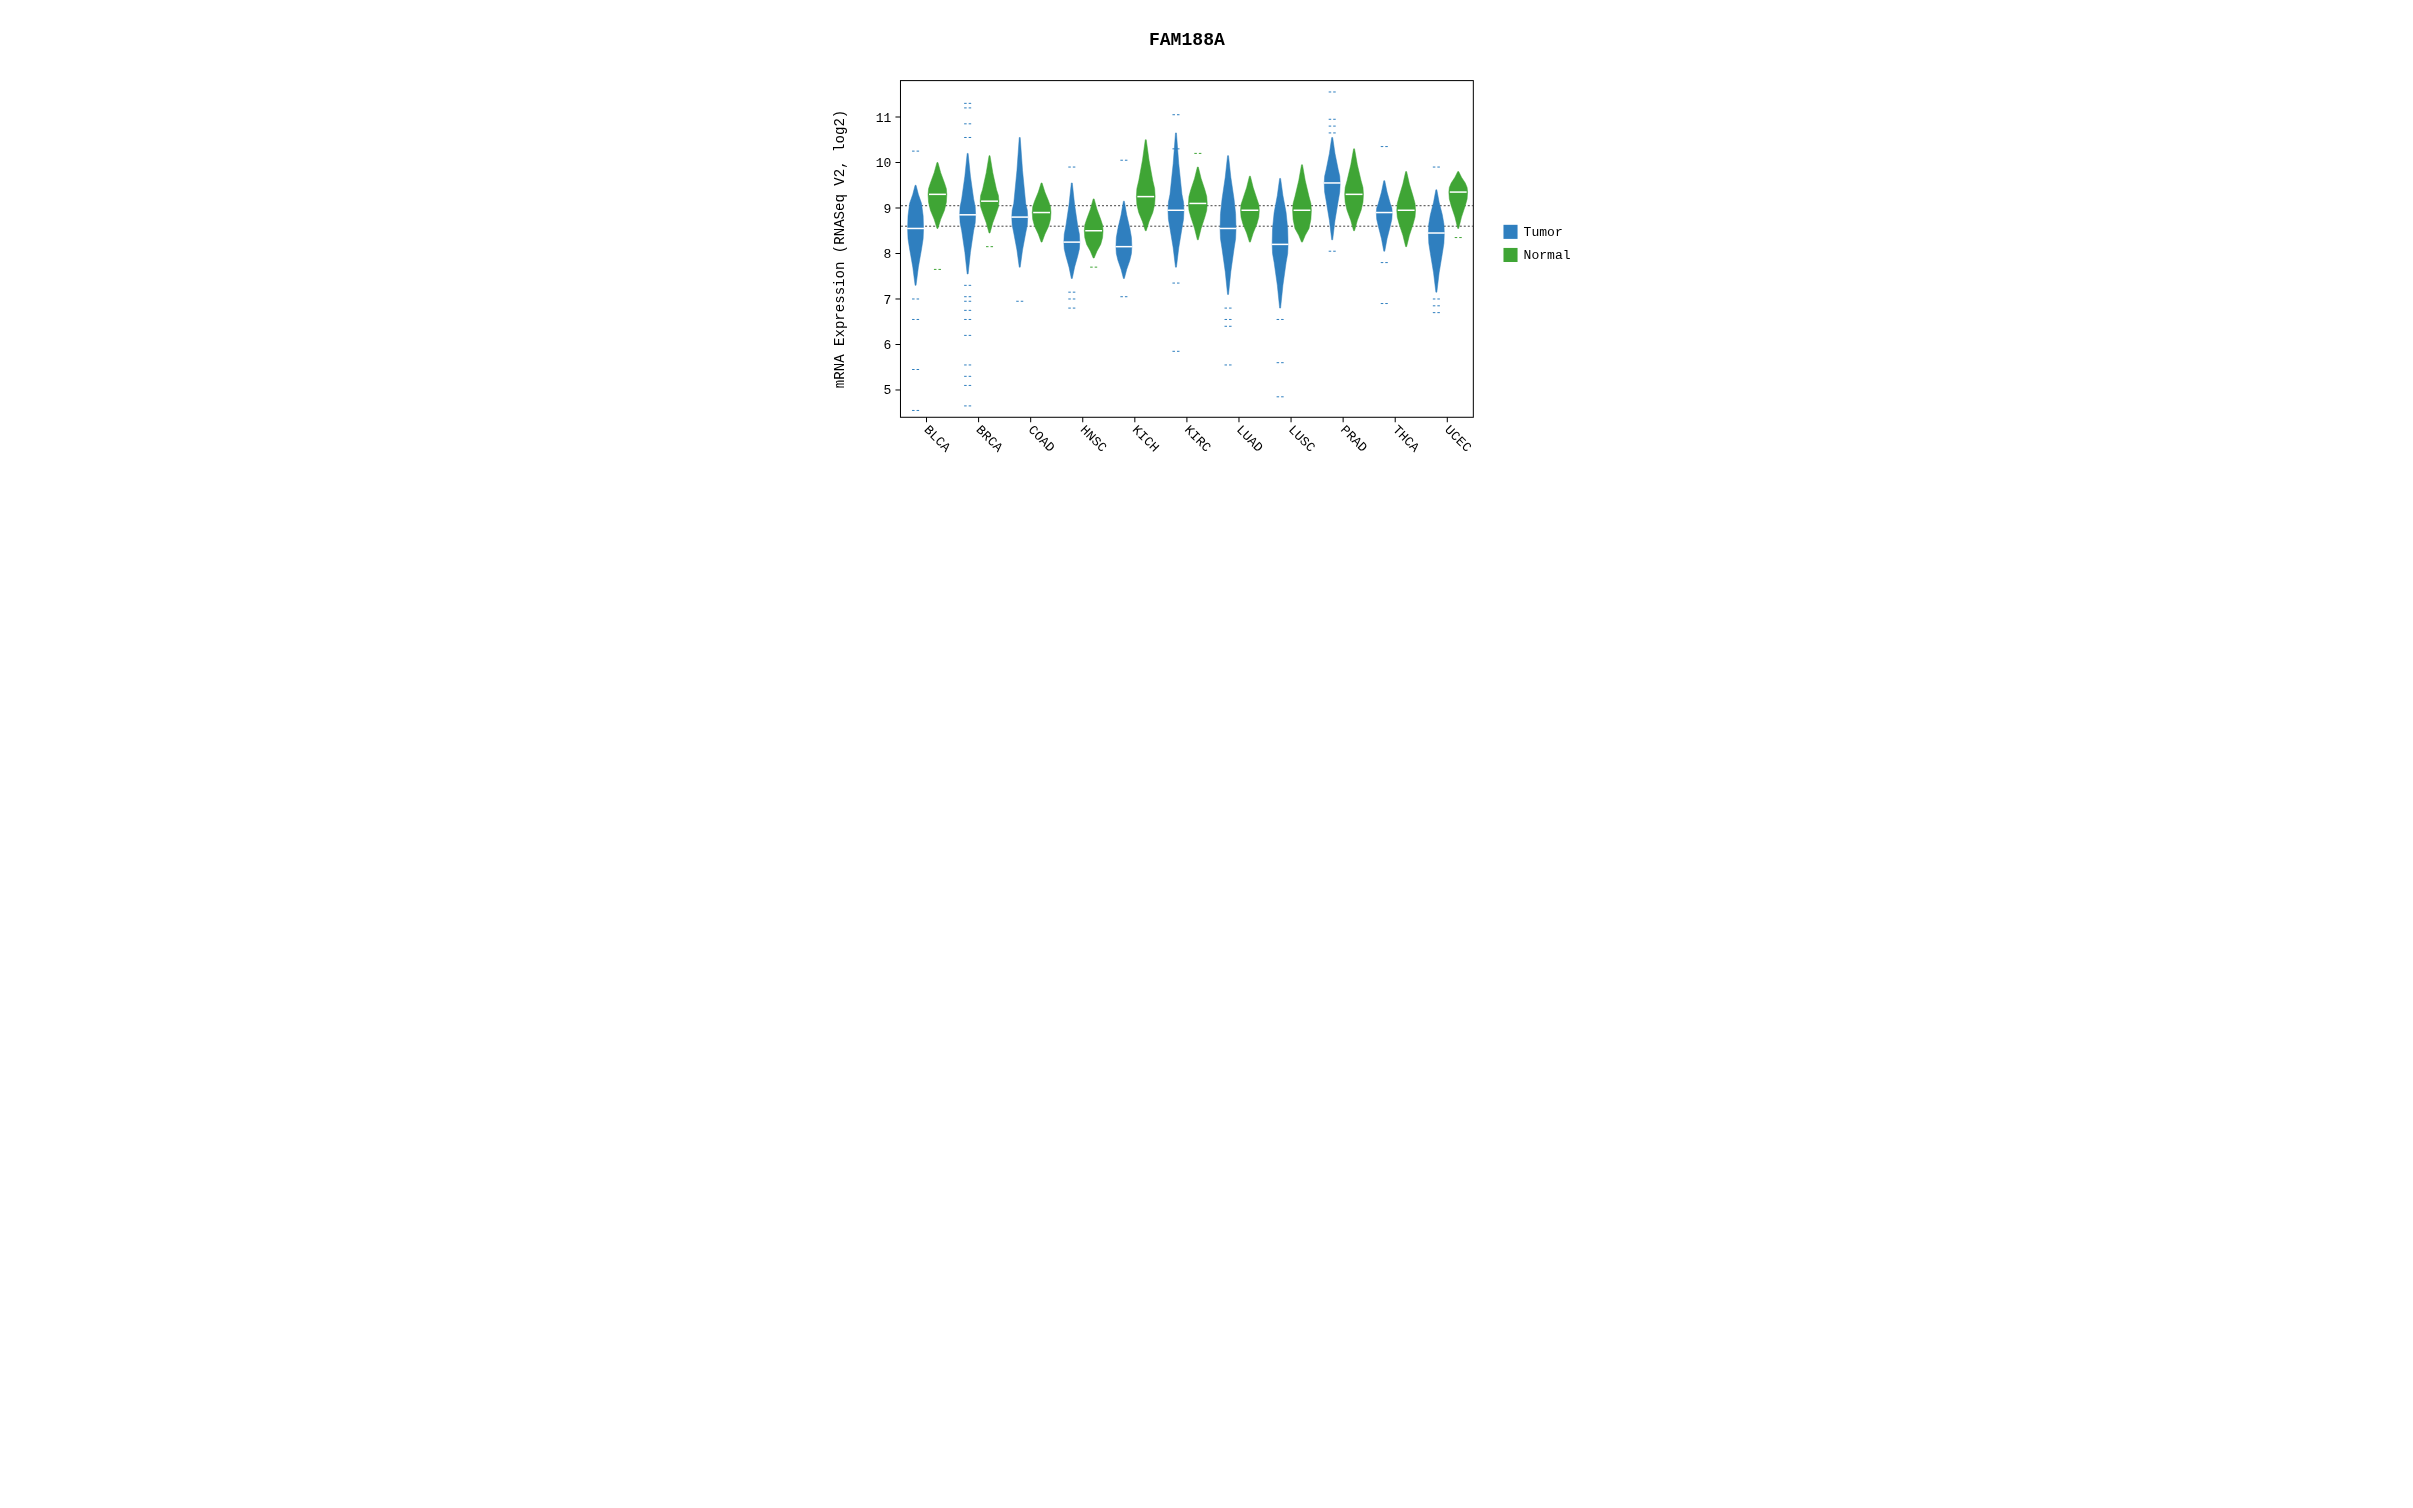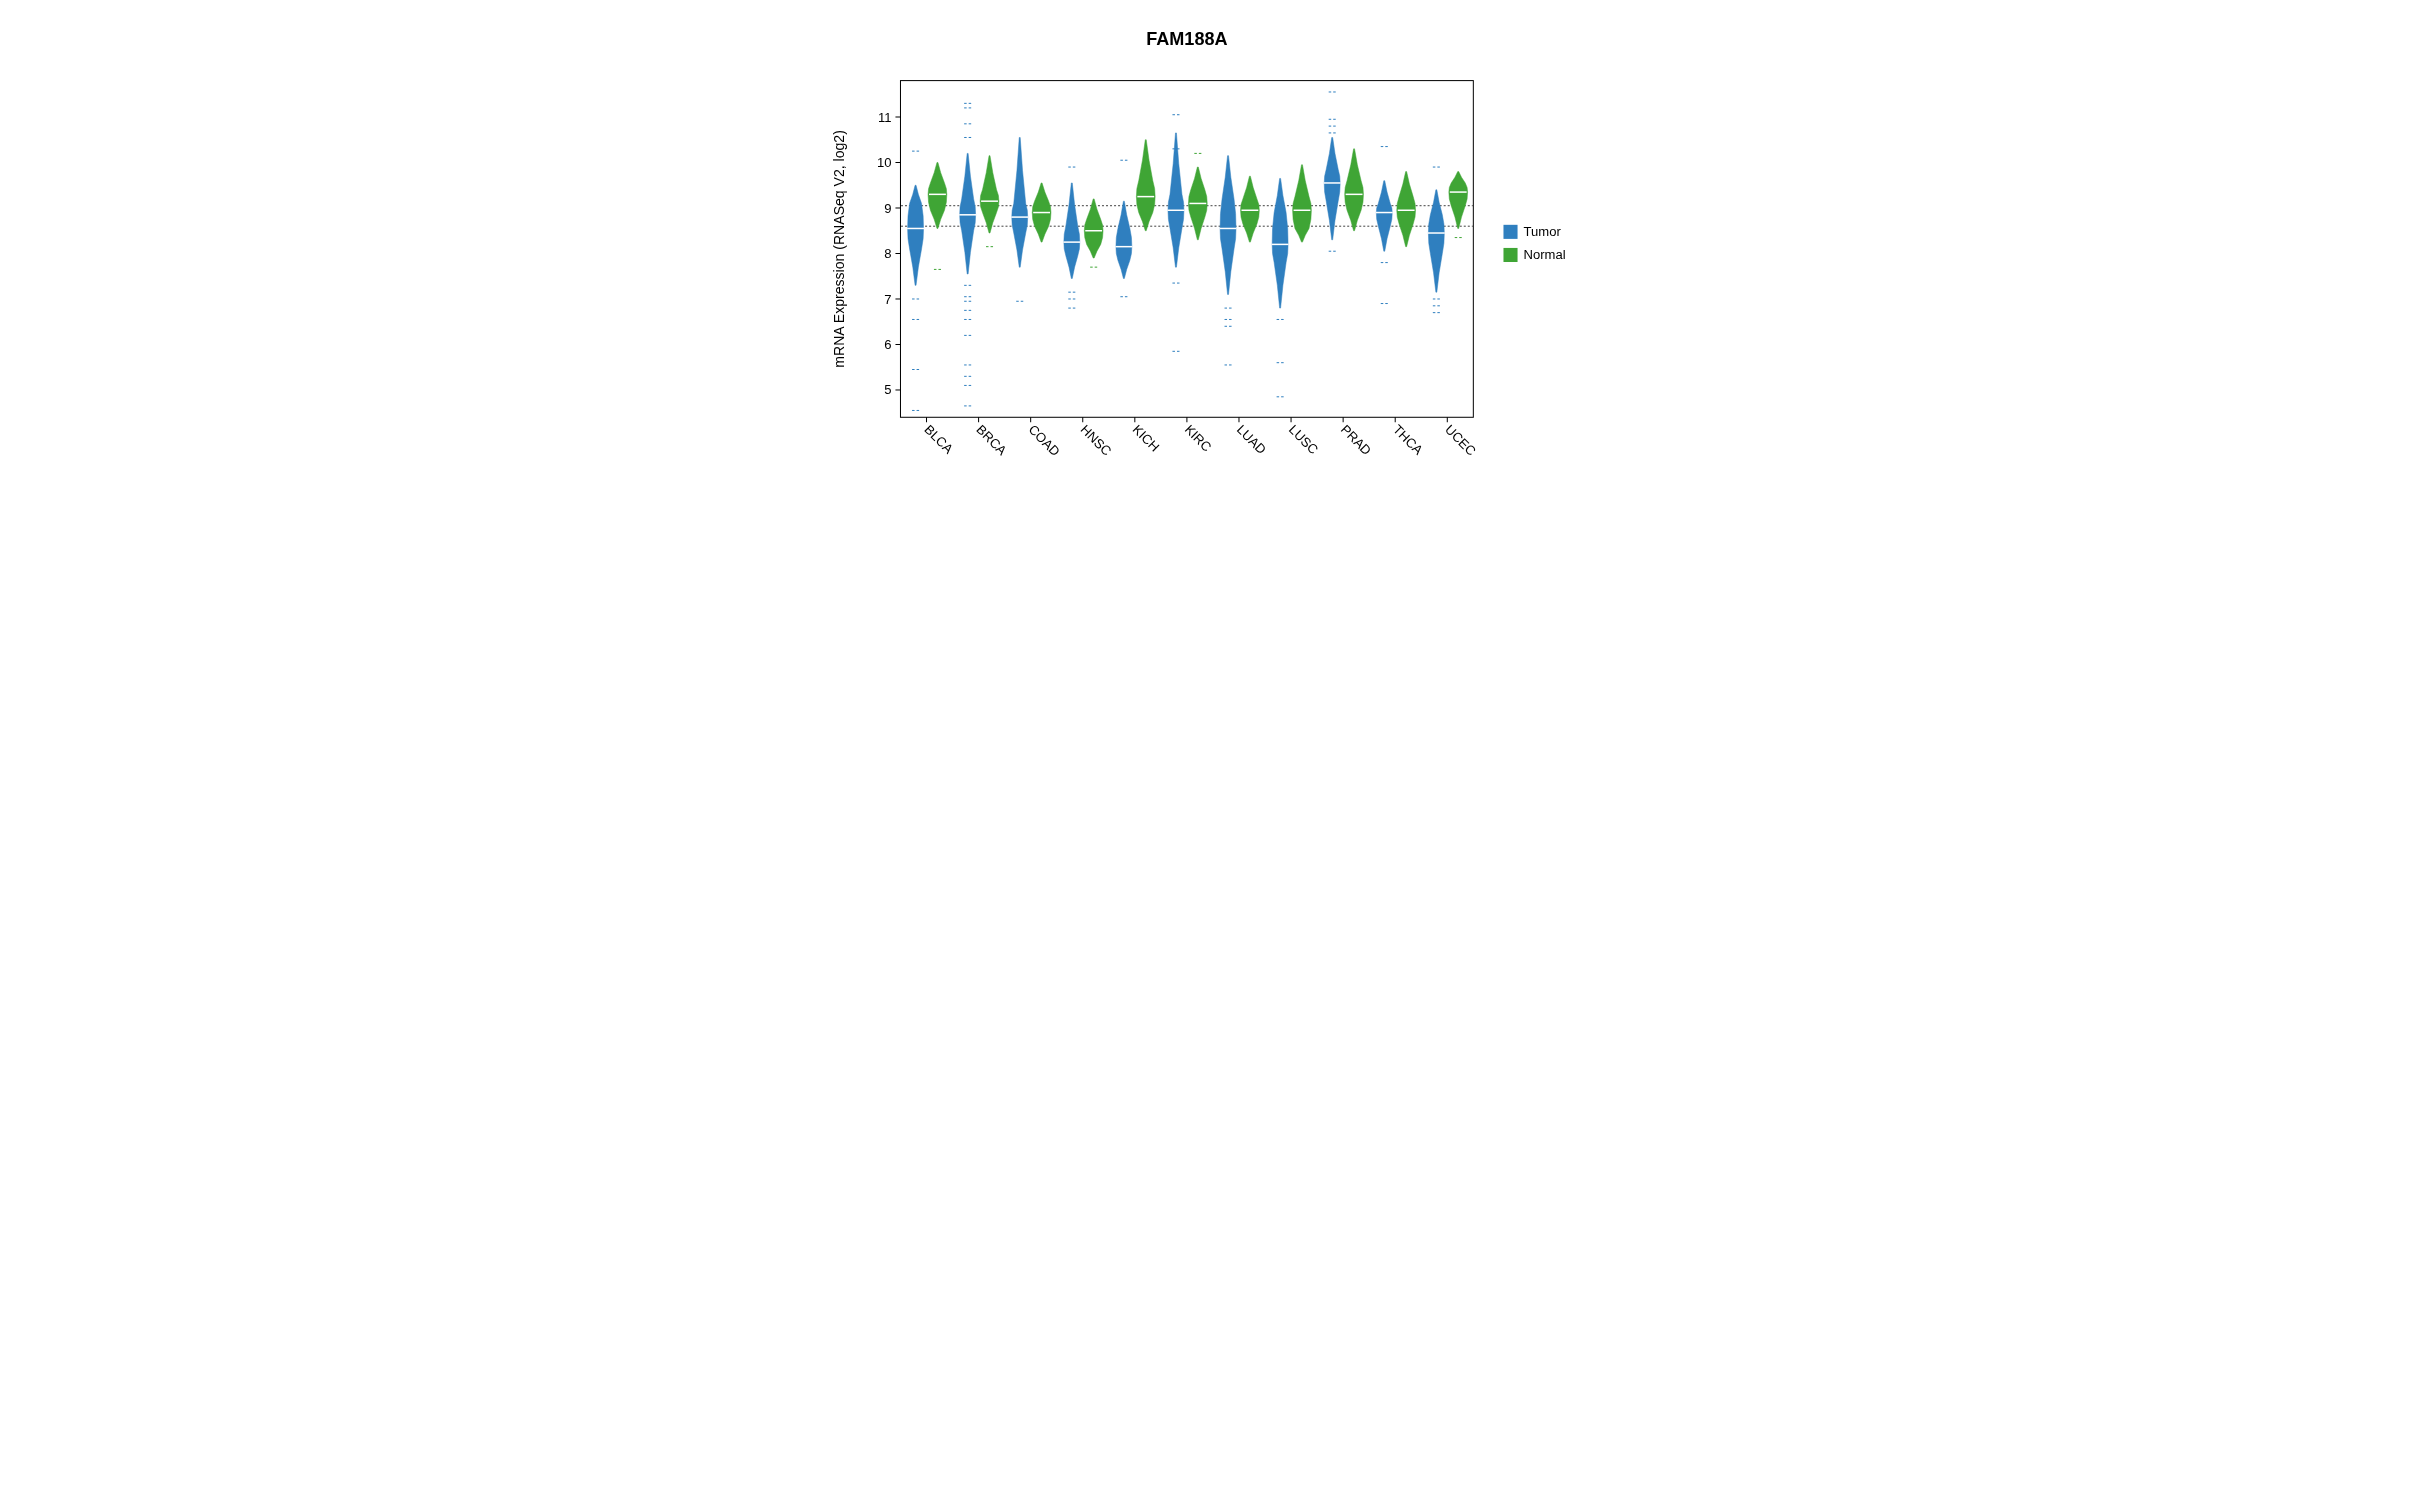--- a/index.html
+++ b/index.html
@@ -6,20 +6,21 @@
     margin: 0;
     padding: 0;
     background: #ffffff;
     font-family: Arial, Helvetica, sans-serif;
   }
   .chart-wrap {
     position: relative;
     width: 804px;
     height: 503px;
     margin: 10px auto;
+    font-family: Liberation Mono, monospace;
   }
   svg { display: block; }
   .title {
     font-size: 36px;
     font-weight: bold;
     text-anchor: middle;
     fill: #000;
   }
   .ylab {
     font-size: 28px;

